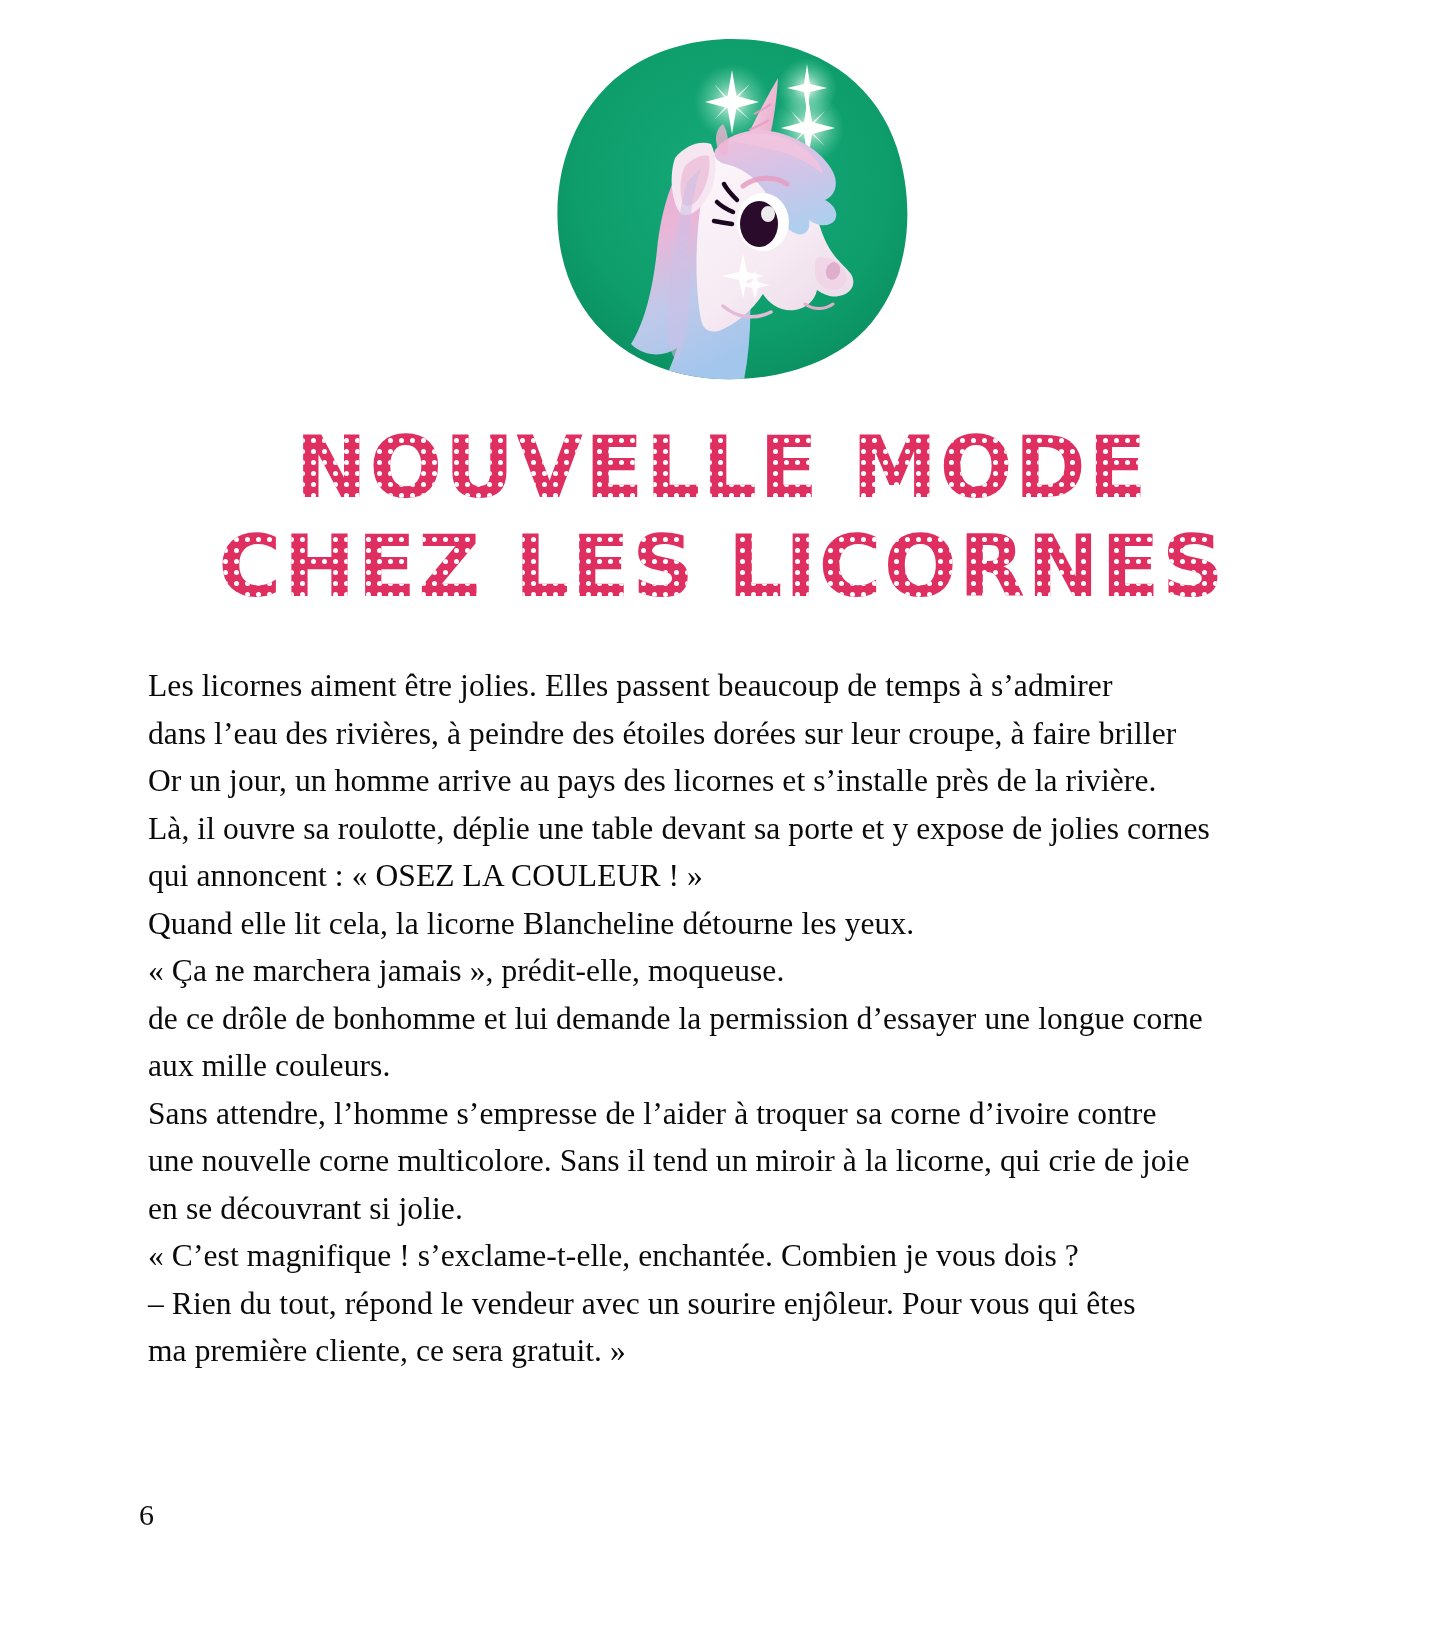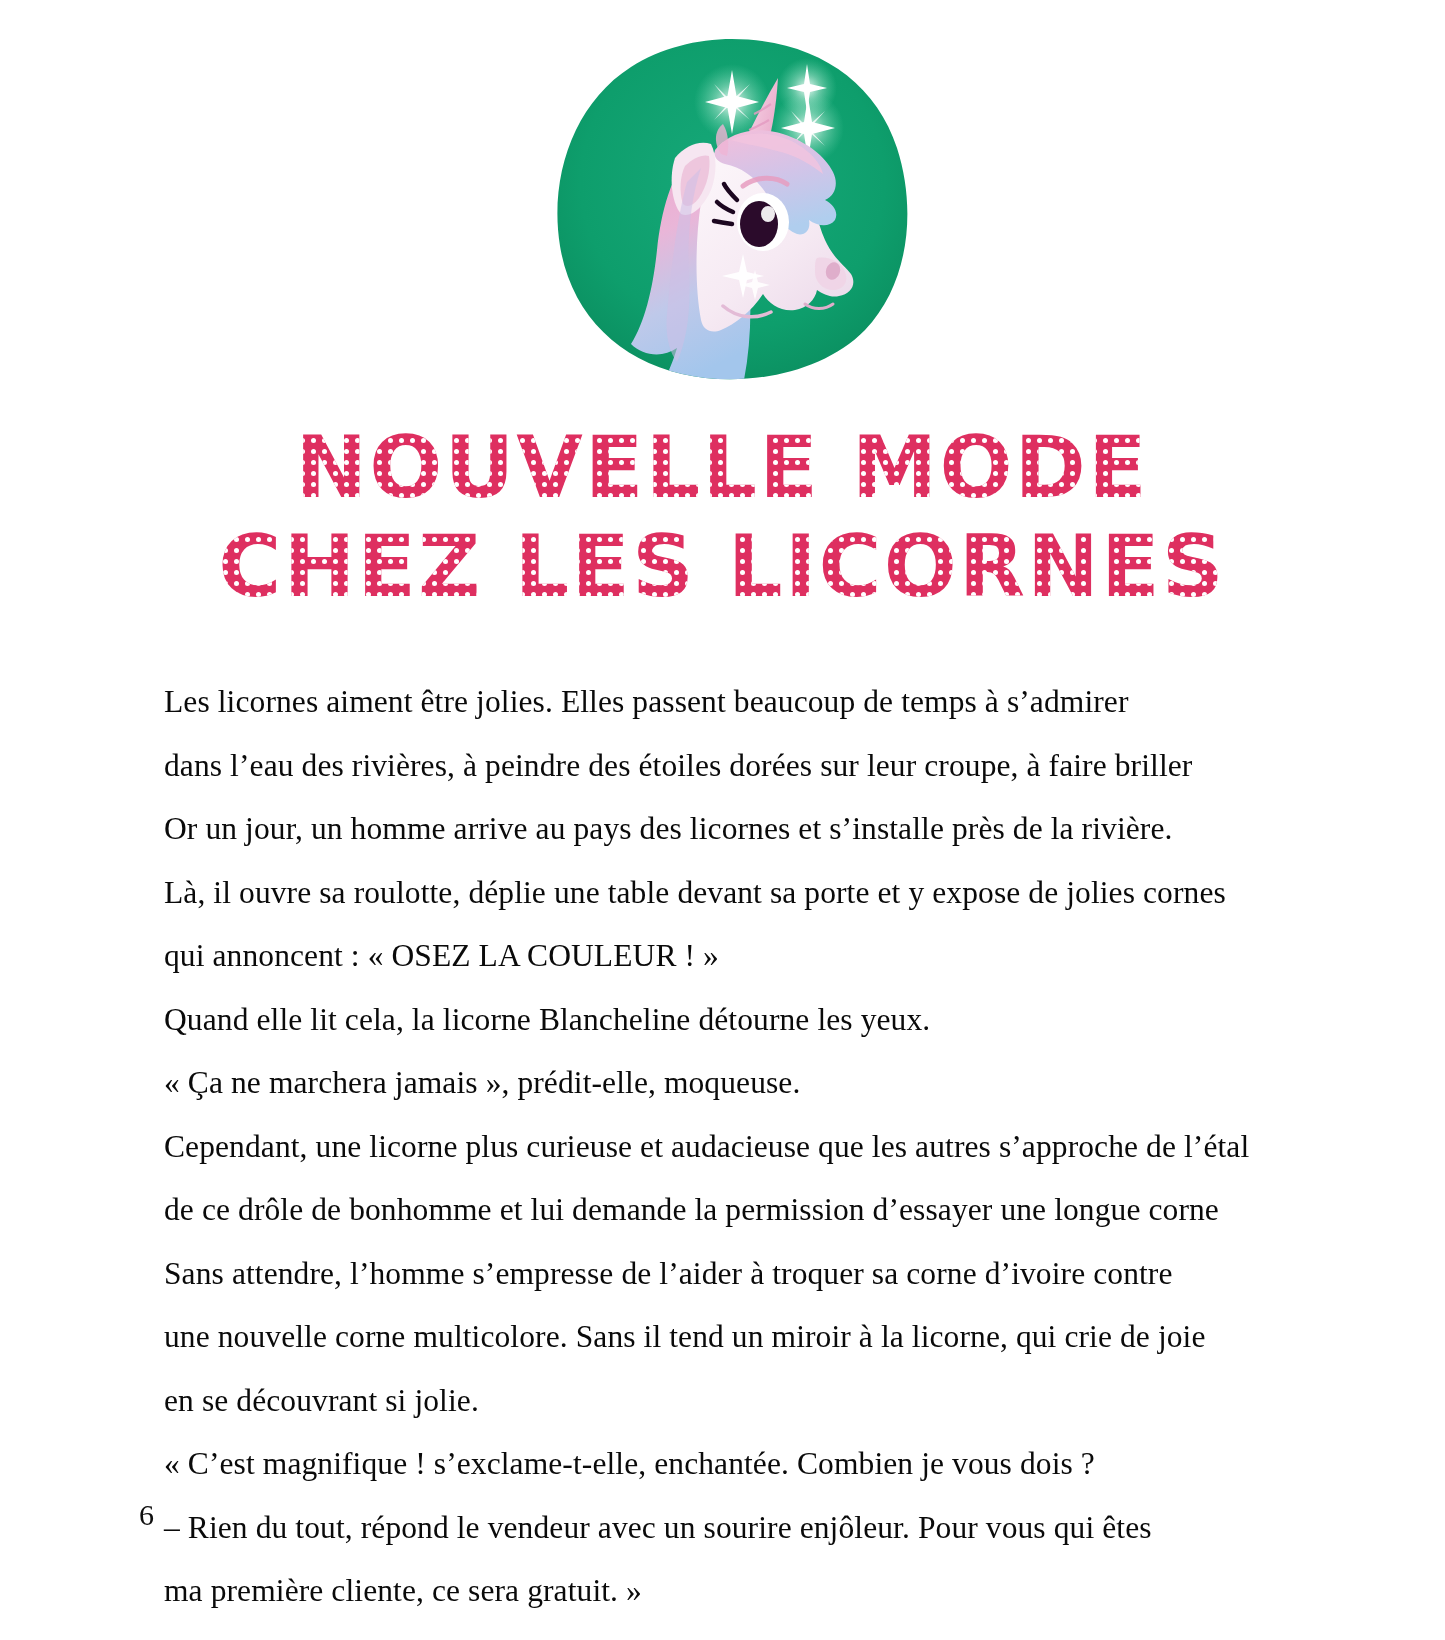--- a/index.html
+++ b/index.html
@@ -49,21 +49,21 @@
   #title-line-2 { width: 1445px; height: 95px; margin-top: 4px; }
 
   
   #story {
     position: absolute;
     left: 148px;
     top: 662px;
     width: 1130px;
   }
   #story p {
-    margin: 16px;
+    margin: 0;
     font-family: "Liberation Serif", serif;
     font-size: 31.5px;
     line-height: 47.5px;
     letter-spacing: 0.1px;
     color: #0a0a0a;
     white-space: nowrap;
   }
 
   
   #folio {
@@ -268,22 +268,22 @@
 </div>
 
 <div id="story">
   <p>Les licornes aiment être jolies. Elles passent beaucoup de temps à s’admirer</p>
   <p>dans l’eau des rivières, à peindre des étoiles dorées sur leur croupe, à faire briller</p>
   <p>Or un jour, un homme arrive au pays des licornes et s’installe près de la rivière.</p>
   <p>Là, il ouvre sa roulotte, déplie une table devant sa porte et y expose de jolies cornes</p>
   <p>qui annoncent : « OSEZ LA COULEUR ! »</p>
   <p>Quand elle lit cela, la licorne Blancheline détourne les yeux.</p>
   <p>« Ça ne marchera jamais », prédit-elle, moqueuse.</p>
-  <p>Cependant, une licorne plus curieuse et audacieuse que les autres s’approche de l’étal</p>
   <p>de ce drôle de bonhomme et lui demande la permission d’essayer une longue corne</p>
+  <p>aux mille couleurs.</p>
   <p>Sans attendre, l’homme s’empresse de l’aider à troquer sa corne d’ivoire contre</p>
   <p>une nouvelle corne multicolore. Sans il tend un miroir à la licorne, qui crie de joie</p>
   <p>en se découvrant si jolie.</p>
   <p>« C’est magnifique ! s’exclame-t-elle, enchantée. Combien je vous dois ?</p>
   <p>– Rien du tout, répond le vendeur avec un sourire enjôleur. Pour vous qui êtes</p>
   <p>ma première cliente, ce sera gratuit. »</p>
 </div>
 
 <div id="folio">6</div>
 

